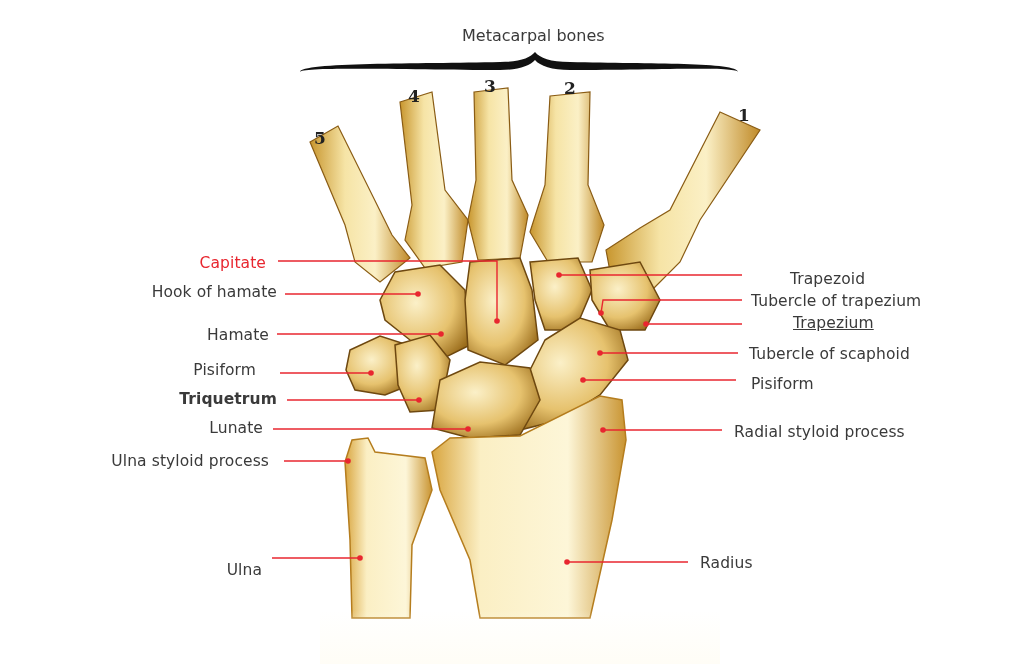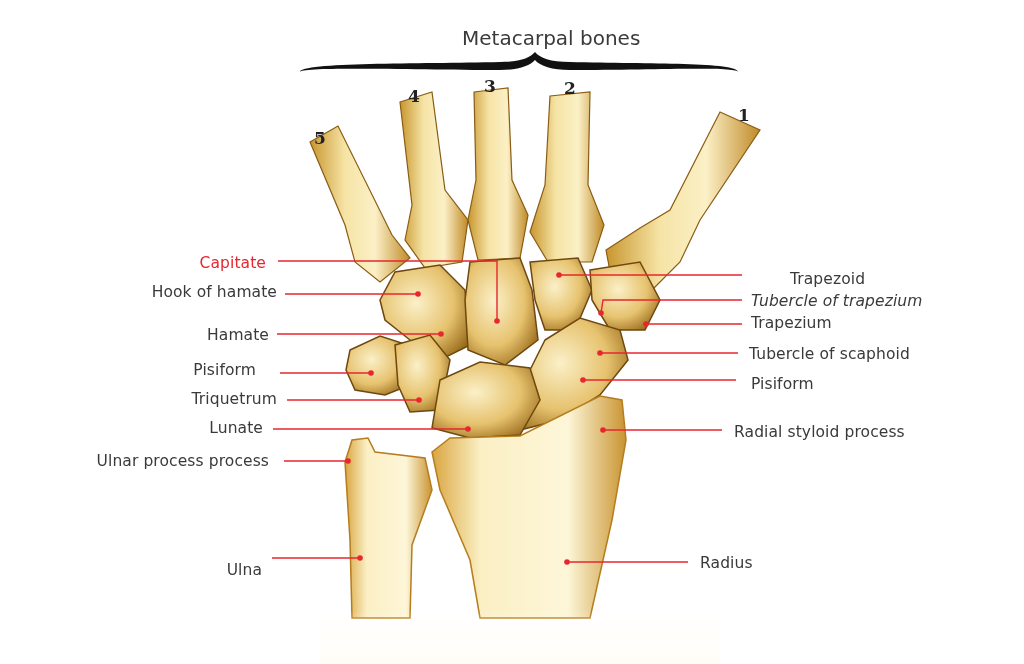--- a/index.html
+++ b/index.html
@@ -3,21 +3,21 @@
   <meta charset="utf-8">
   <style>
     html, body { margin: 0; padding: 0; background: #ffffff; }
     body { width: 1024px; height: 664px; overflow: hidden; position: relative;
            font-family: "DejaVu Sans", "Liberation Sans", sans-serif; }
     #stage { position: absolute; left: 0; top: 0; width: 1024px; height: 664px; }
     .label { position: absolute; font-size: 15.5px; color: #3a3a3a; white-space: nowrap;
              line-height: 18px; letter-spacing: 0.1px; }
     .label.left { text-align: right; }
     .label.highlight { color: #e8262f; }
-    .title { position: absolute; font-size: 20px; color: #3a3a3a; white-space: nowrap; }
+    .title { position: absolute; font-size: 16px; color: #3a3a3a; white-space: nowrap; }
     .num { position: absolute; font-family: "DejaVu Serif", "Liberation Serif", serif;
            font-weight: bold; font-size: 17px; color: #222222; }
     svg { position: absolute; left: 0; top: 0; }
   </style>
 </head>
 <body>
 
 <div id="stage">
 
   <svg width="1024" height="664" viewBox="0 0 1024 664">
@@ -124,25 +124,25 @@
       <div class="num" style="left: 408px; top: 86px;">4</div>
       <div class="num" style="left: 484px; top: 76px;">3</div>
       <div class="num" style="left: 564px; top: 78px;">2</div>
       <div class="num" style="left: 738px; top: 105px;">1</div>
     </div>
   <div id="labels">
       <div class="label left highlight" style="right: 758px; top: 254px;">Capitate</div>
       <div class="label left" style="right: 747px; top: 283px;">Hook of hamate</div>
       <div class="label left" style="right: 755px; top: 326px;">Hamate</div>
       <div class="label left" style="right: 768px; top: 361px;">Pisiform</div>
-      <div class="label left" style="right: 747px; top: 390px;">Triquetrum</div>
+      <div class="label left" style="right: 747px; top: 390px; font-weight: bold;">Triquetrum</div>
       <div class="label left" style="right: 761px; top: 419px;">Lunate</div>
-      <div class="label left" style="right: 755px; top: 452px;">Ulnar process process</div>
+      <div class="label left" style="right: 755px; top: 452px;">Ulna styloid process</div>
       <div class="label left" style="right: 762px; top: 561px;">Ulna</div>
       <div class="label right" style="left: 751px; top: 270px; margin-left: 39px;">Trapezoid</div>
-      <div class="label right" style="left: 751px; top: 292px; font-style: italic;">Tubercle of trapezium</div>
-      <div class="label right" style="left: 751px; top: 314px;">Trapezium</div>
+      <div class="label right" style="left: 751px; top: 292px;">Tubercle of trapezium</div>
+      <div class="label right" style="left: 793px; top: 314px; text-decoration: underline;">Trapezium</div>
       <div class="label right" style="left: 749px; top: 345px;">Tubercle of scaphoid</div>
       <div class="label right" style="left: 751px; top: 375px;">Pisiform</div>
       <div class="label right" style="left: 734px; top: 423px;">Radial styloid process</div>
       <div class="label right" style="left: 700px; top: 554px;">Radius</div>
     </div>
 </div>
 
 </body></html>

